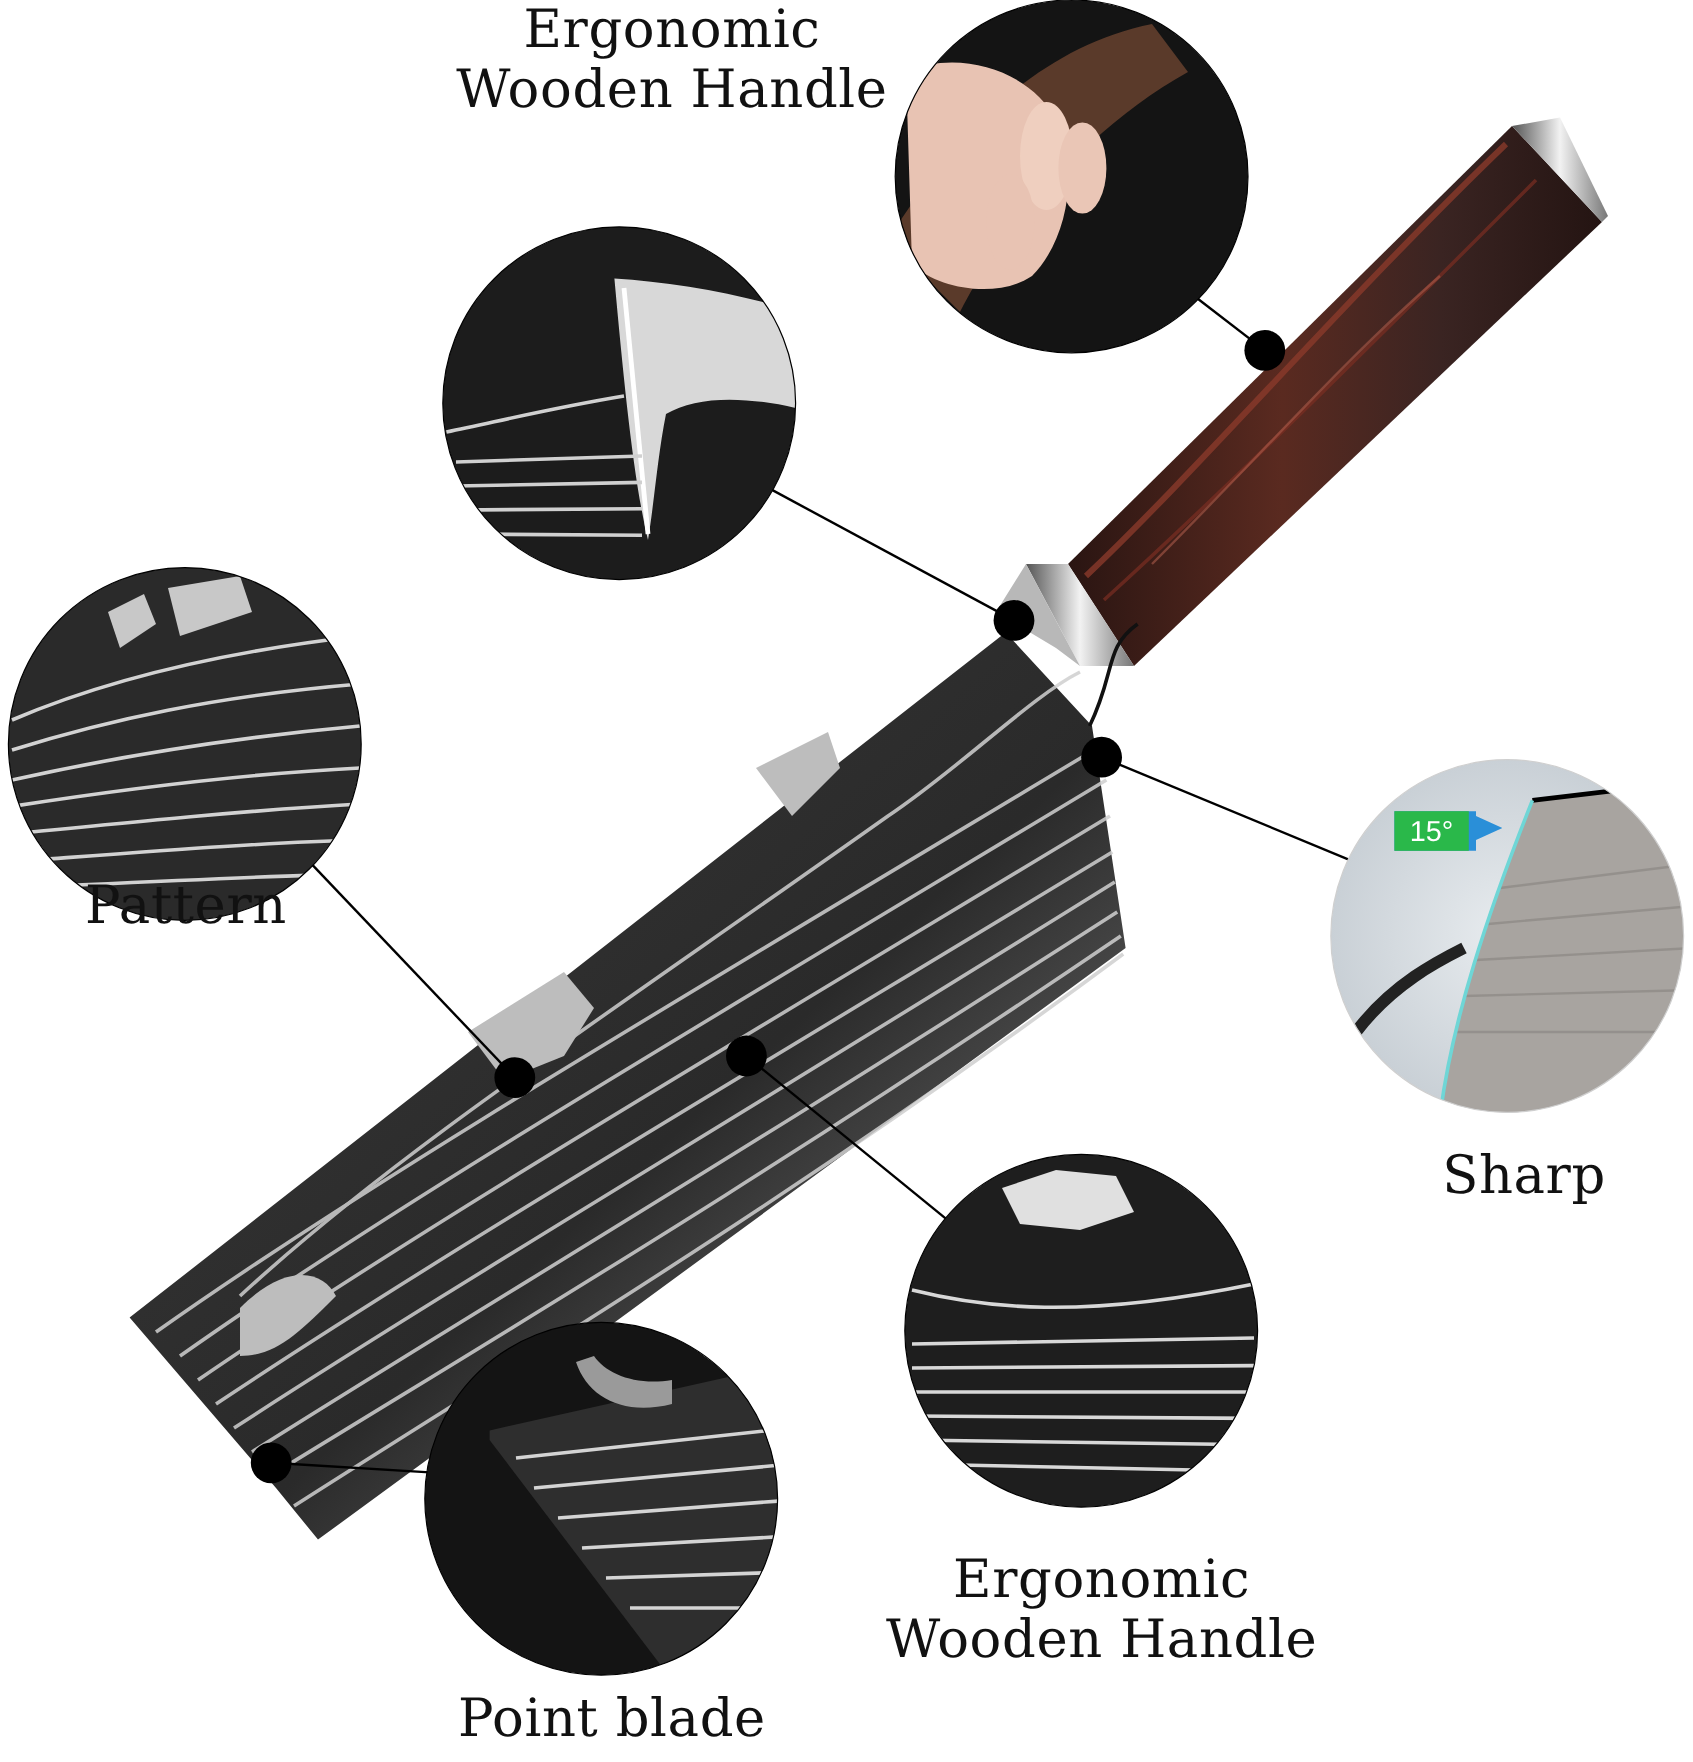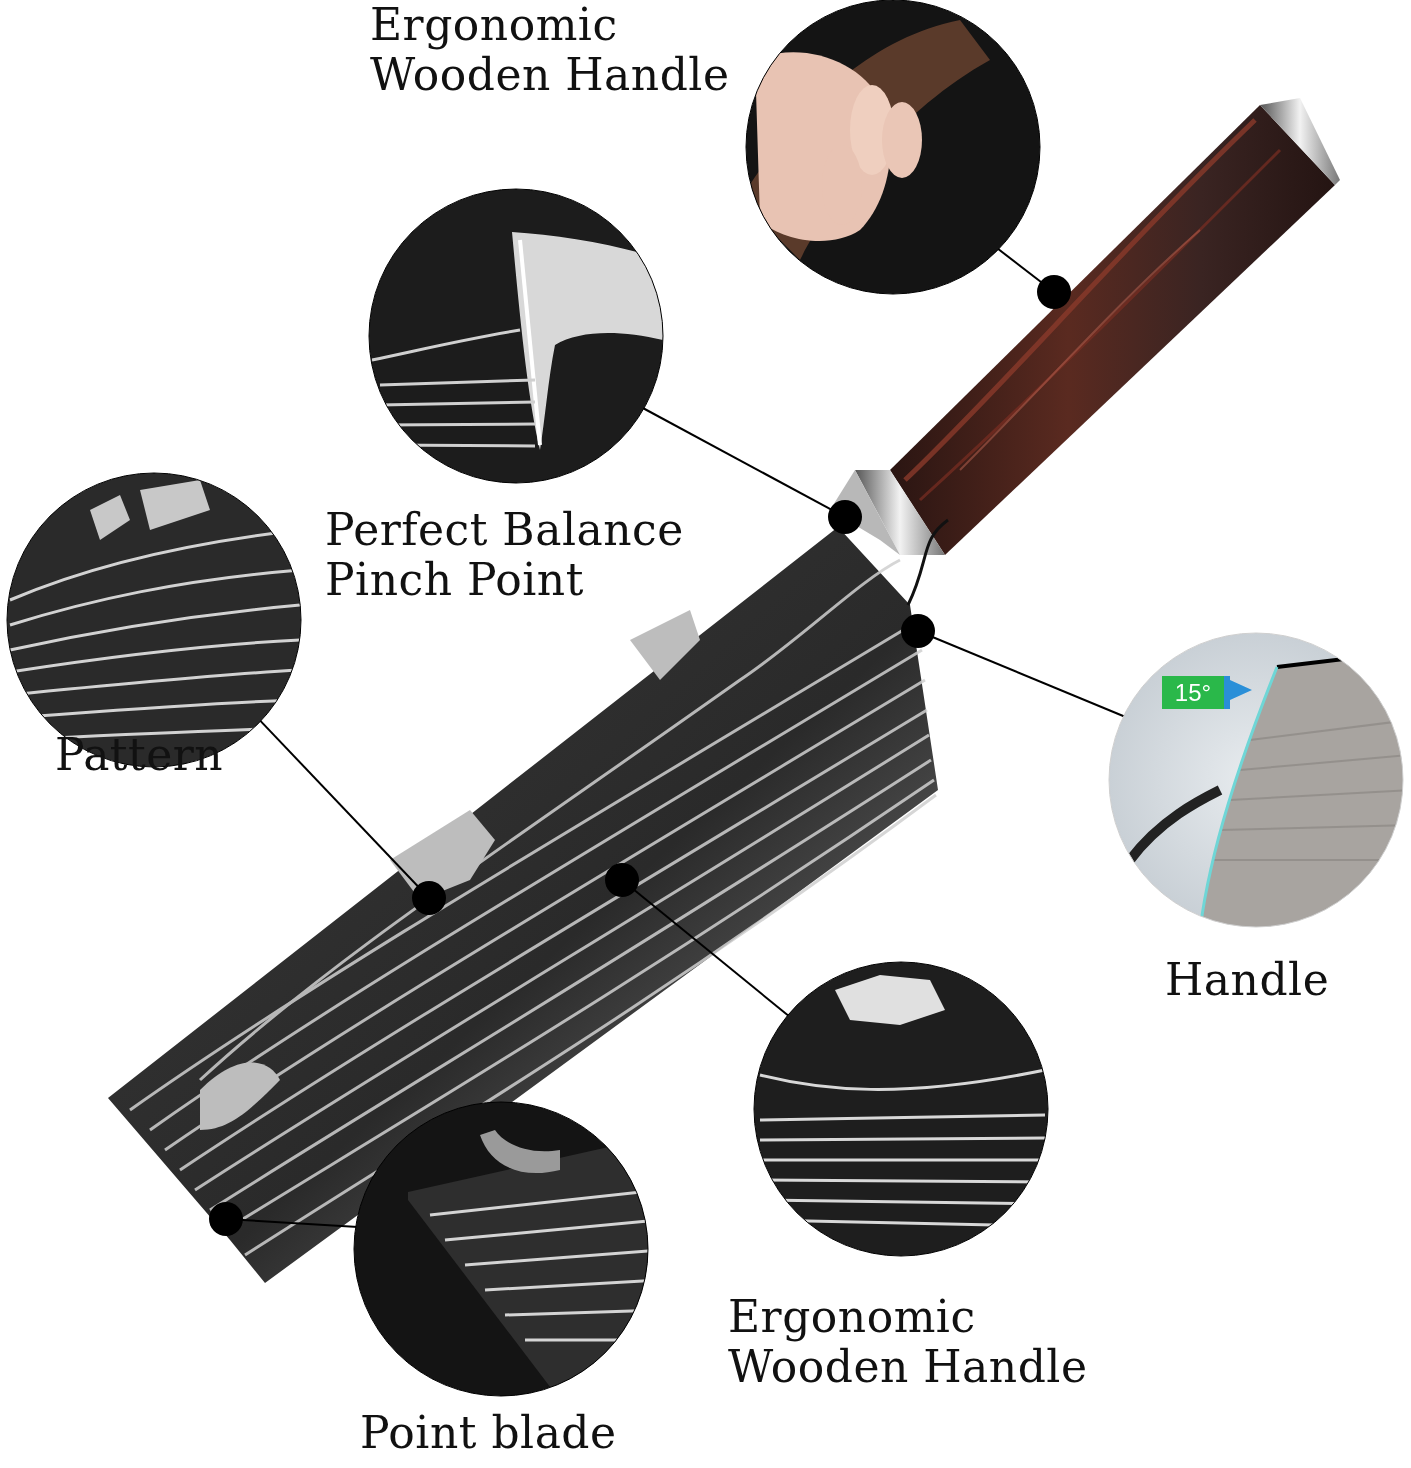--- a/index.html
+++ b/index.html
@@ -4,21 +4,21 @@
   <style>
     html, body { margin: 0; padding: 0; background: #ffffff; }
     body { width: 1411px; height: 1468px; position: relative; overflow: hidden; }
     #stage { position: absolute; left: 0; top: 0; width: 1411px; height: 1468px; }
     .label {
       position: absolute;
       font-family: "DejaVu Serif", "Liberation Serif", serif;
       font-size: 44px;
       line-height: 50px;
       color: #111111;
-      text-align: left;
+      text-align: center;
       white-space: nowrap;
       letter-spacing: 0.5px;
     }
     .label span { display: block; }
     svg text { font-family: "Liberation Sans", sans-serif; }
   </style>
 </head>
 <body>
 
 <div id="stage">
@@ -210,31 +210,27 @@
     </g>
     <circle cx="501" cy="1249" r="147" fill="none" stroke="#000" stroke-width="1"></circle>
   </svg>
 
   
   <div class="label" style="left:370px; top:0px; width:380px;">
     <span>Ergonomic</span>
     <span>Wooden Handle</span>
   </div>
 
-  <div class="label" style="left:325px; top:505px; width:360px;">
-    <span>Perfect Balance</span>
-    <span>Pinch Point</span>
-  </div>
 
   <div class="label" style="left:55px; top:730px; width:200px;">
     <span>Pattern</span>
   </div>
 
   <div class="label" style="left:1165px; top:955px; width:210px;">
-    <span>Handle</span>
+    <span>Sharp</span>
   </div>
 
   <div class="label" style="left:728px; top:1292px; width:380px;">
     <span>Ergonomic</span>
     <span>Wooden Handle</span>
   </div>
 
   <div class="label" style="left:360px; top:1408px; width:300px;">
     <span>Point blade</span>
   </div>

